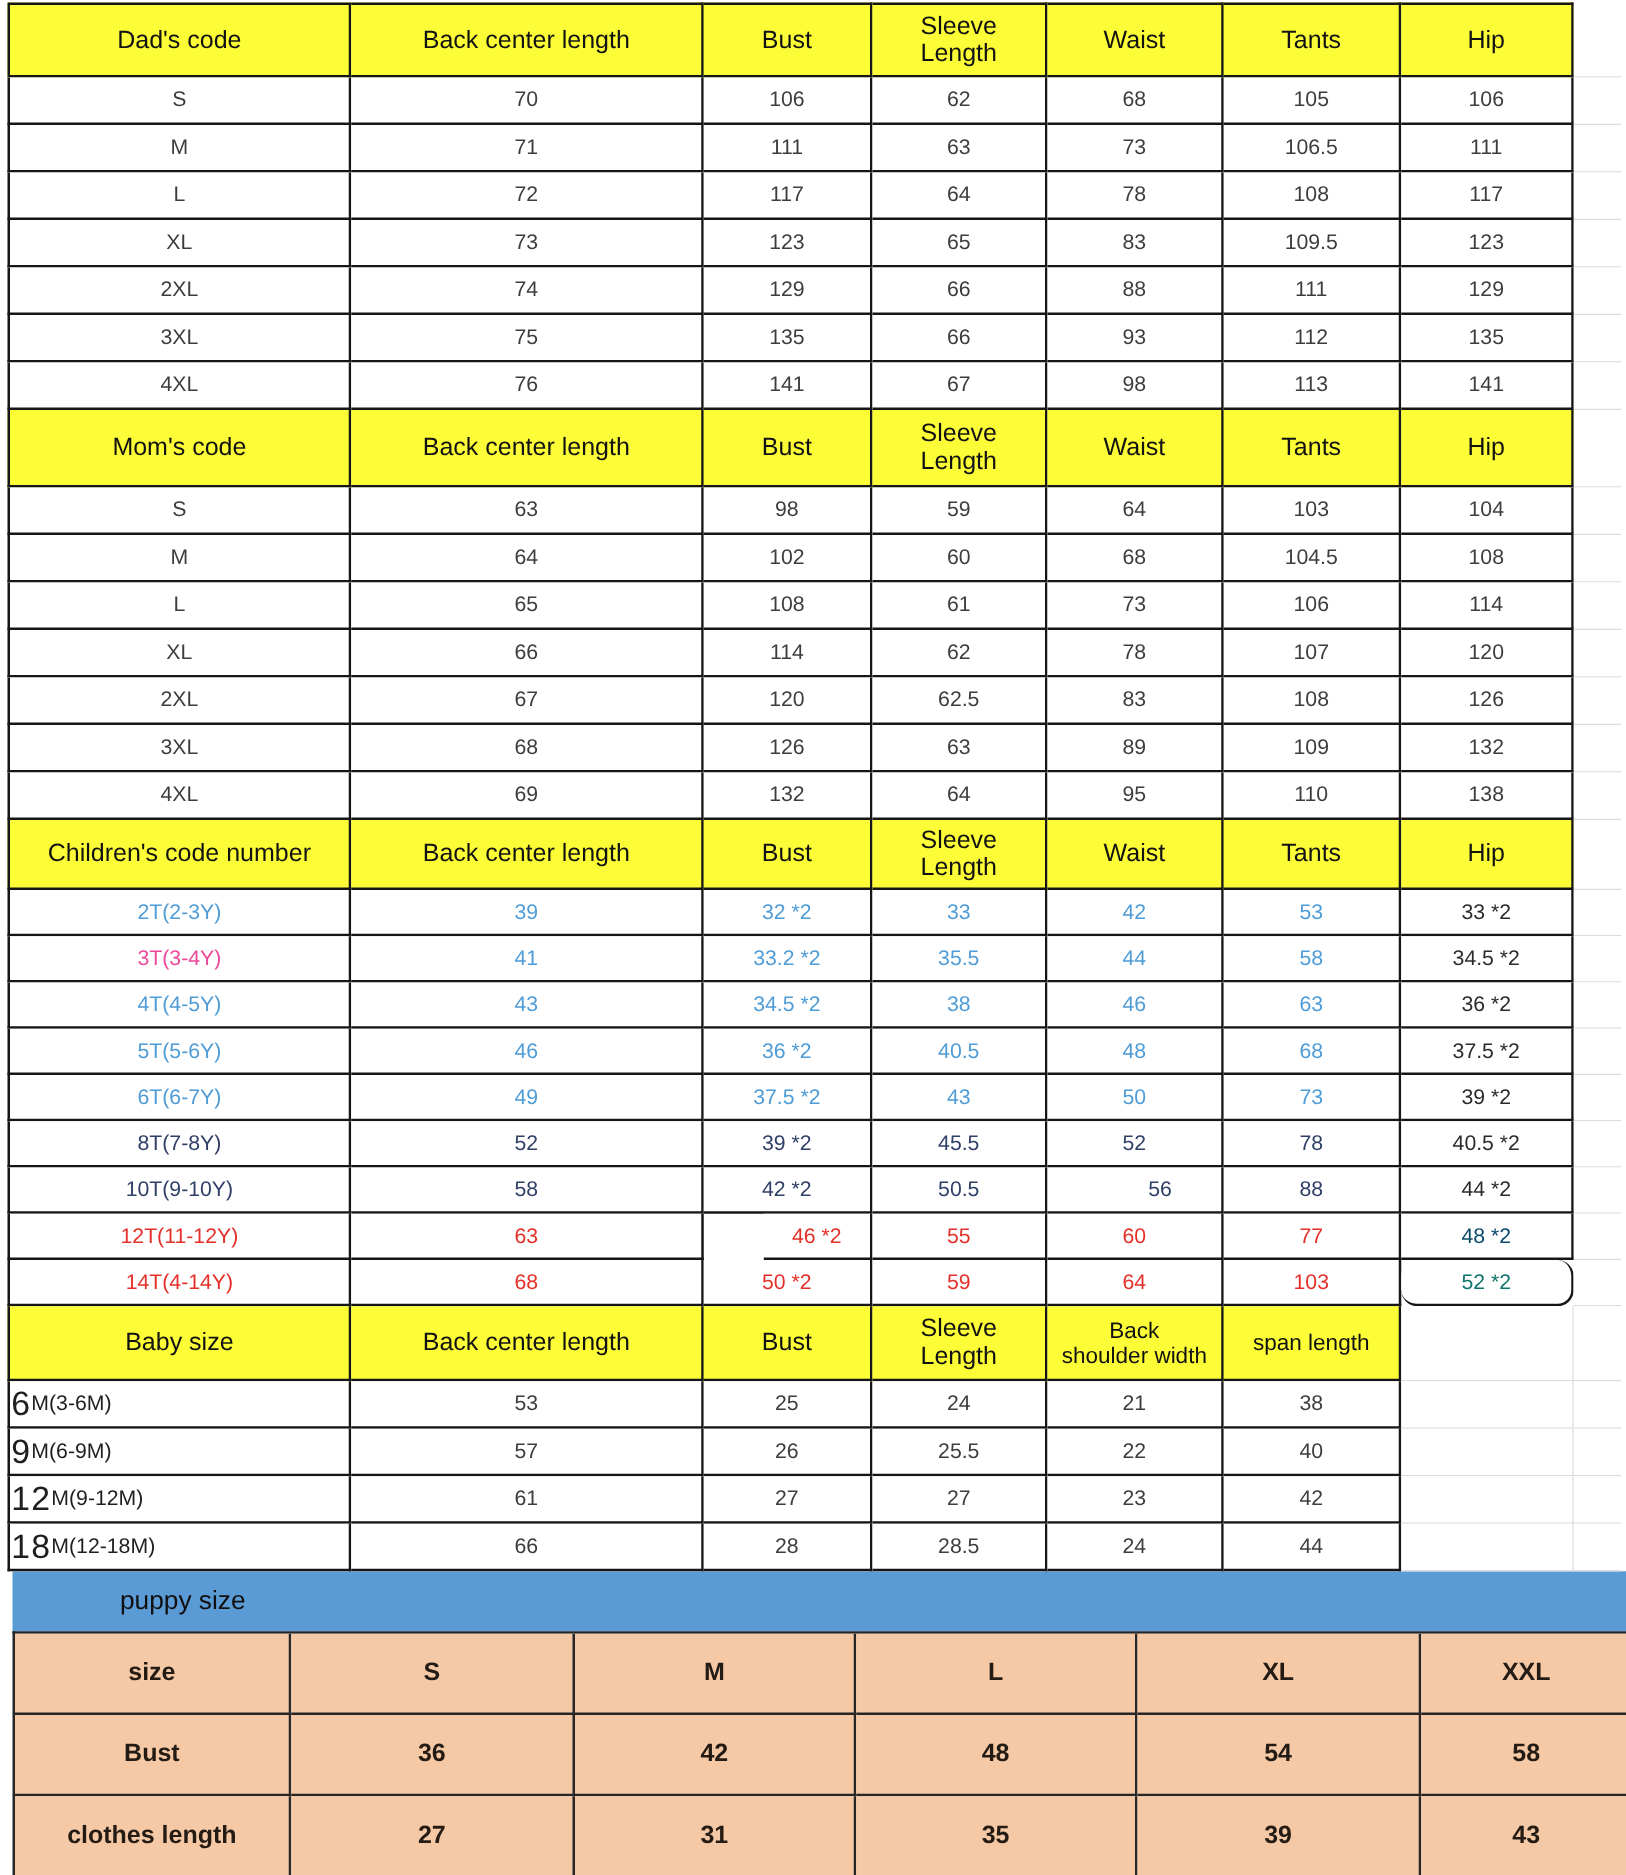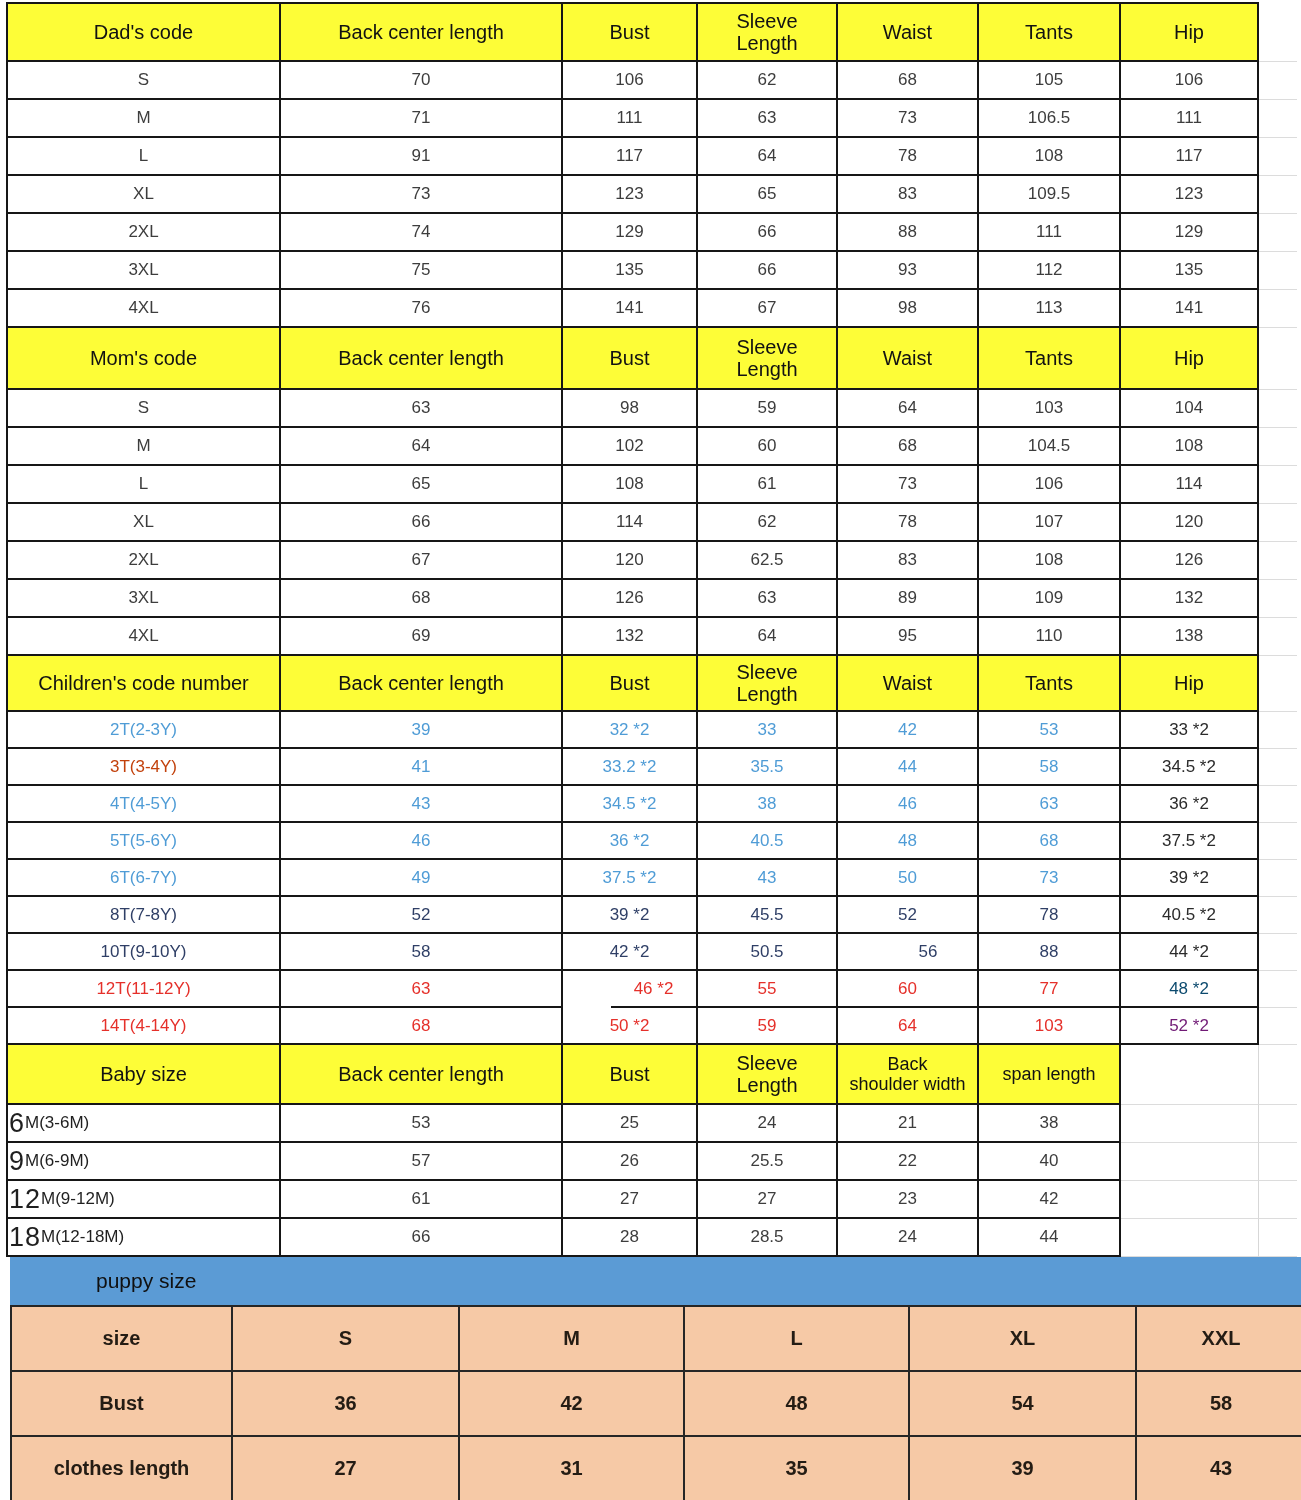--- a/index.html
+++ b/index.html
@@ -64,21 +64,21 @@
       <div class="ghost"></div>
       <div class="cell first">M</div>
       <div class="cell">71</div>
       <div class="cell">111</div>
       <div class="cell">63</div>
       <div class="cell">73</div>
       <div class="cell">106.5</div>
       <div class="cell">111</div>
       <div class="ghost"></div>
       <div class="cell first">L</div>
-      <div class="cell">91</div>
+      <div class="cell">72</div>
       <div class="cell">117</div>
       <div class="cell">64</div>
       <div class="cell">78</div>
       <div class="cell">108</div>
       <div class="cell">117</div>
       <div class="ghost"></div>
       <div class="cell first">XL</div>
       <div class="cell">73</div>
       <div class="cell">123</div>
       <div class="cell">65</div>
@@ -189,21 +189,21 @@
       <div class="hcell">Hip</div>
       <div class="ghost"></div>
       <div class="cell first" style="color: rgb(79, 156, 214);">2T(2-3Y)</div>
       <div class="cell" style="color: rgb(79, 156, 214);">39</div>
       <div class="cell" style="color: rgb(79, 156, 214);">32 *2</div>
       <div class="cell" style="color: rgb(79, 156, 214);">33</div>
       <div class="cell" style="color: rgb(79, 156, 214);">42</div>
       <div class="cell" style="color: rgb(79, 156, 214);">53</div>
       <div class="cell" style="color: rgb(43, 43, 43);">33 *2</div>
       <div class="ghost"></div>
-      <div class="cell first" style="color: #c2410c; text-align: center;">3T(3-4Y)</div>
+      <div class="cell first" style="color: #ec4899; text-align: center;">3T(3-4Y)</div>
       <div class="cell" style="color: rgb(79, 156, 214);">41</div>
       <div class="cell" style="color: rgb(79, 156, 214);">33.2 *2</div>
       <div class="cell" style="color: rgb(79, 156, 214);">35.5</div>
       <div class="cell" style="color: rgb(79, 156, 214);">44</div>
       <div class="cell" style="color: rgb(79, 156, 214);">58</div>
       <div class="cell" style="color: rgb(43, 43, 43);">34.5 *2</div>
       <div class="ghost"></div>
       <div class="cell first" style="color: rgb(79, 156, 214);">4T(4-5Y)</div>
       <div class="cell" style="color: rgb(79, 156, 214);">43</div>
       <div class="cell" style="color: rgb(79, 156, 214);">34.5 *2</div>
@@ -251,21 +251,21 @@
       <div class="cell" style="color: rgb(229, 48, 42);">60</div>
       <div class="cell" style="color: rgb(229, 48, 42);">77</div>
       <div class="cell" style="color: #0c4a6e;">48 *2</div>
       <div class="ghost"></div>
       <div class="cell first" style="color: rgb(229, 48, 42);">14T(4-14Y)</div>
       <div class="cell" style="color: rgb(229, 48, 42);">68</div>
       <div class="cell" style="color: rgb(229, 48, 42);">50 *2</div>
       <div class="cell" style="color: rgb(229, 48, 42);">59</div>
       <div class="cell" style="color: rgb(229, 48, 42);">64</div>
       <div class="cell" style="color: rgb(229, 48, 42);">103</div>
-      <div class="cell" style="color: #701a75;">52 *2</div>
+      <div class="cell" style="color: #0f766e; border-radius: 13px;">52 *2</div>
       <div class="ghost"></div>
     </div>
   <div class="grid sect-baby">
       <div class="hcell first">Baby size</div>
       <div class="hcell">Back center length</div>
       <div class="hcell">Bust</div>
       <div class="hcell">Sleeve
 Length</div>
       <div class="hcell small">Back
 shoulder width</div>

